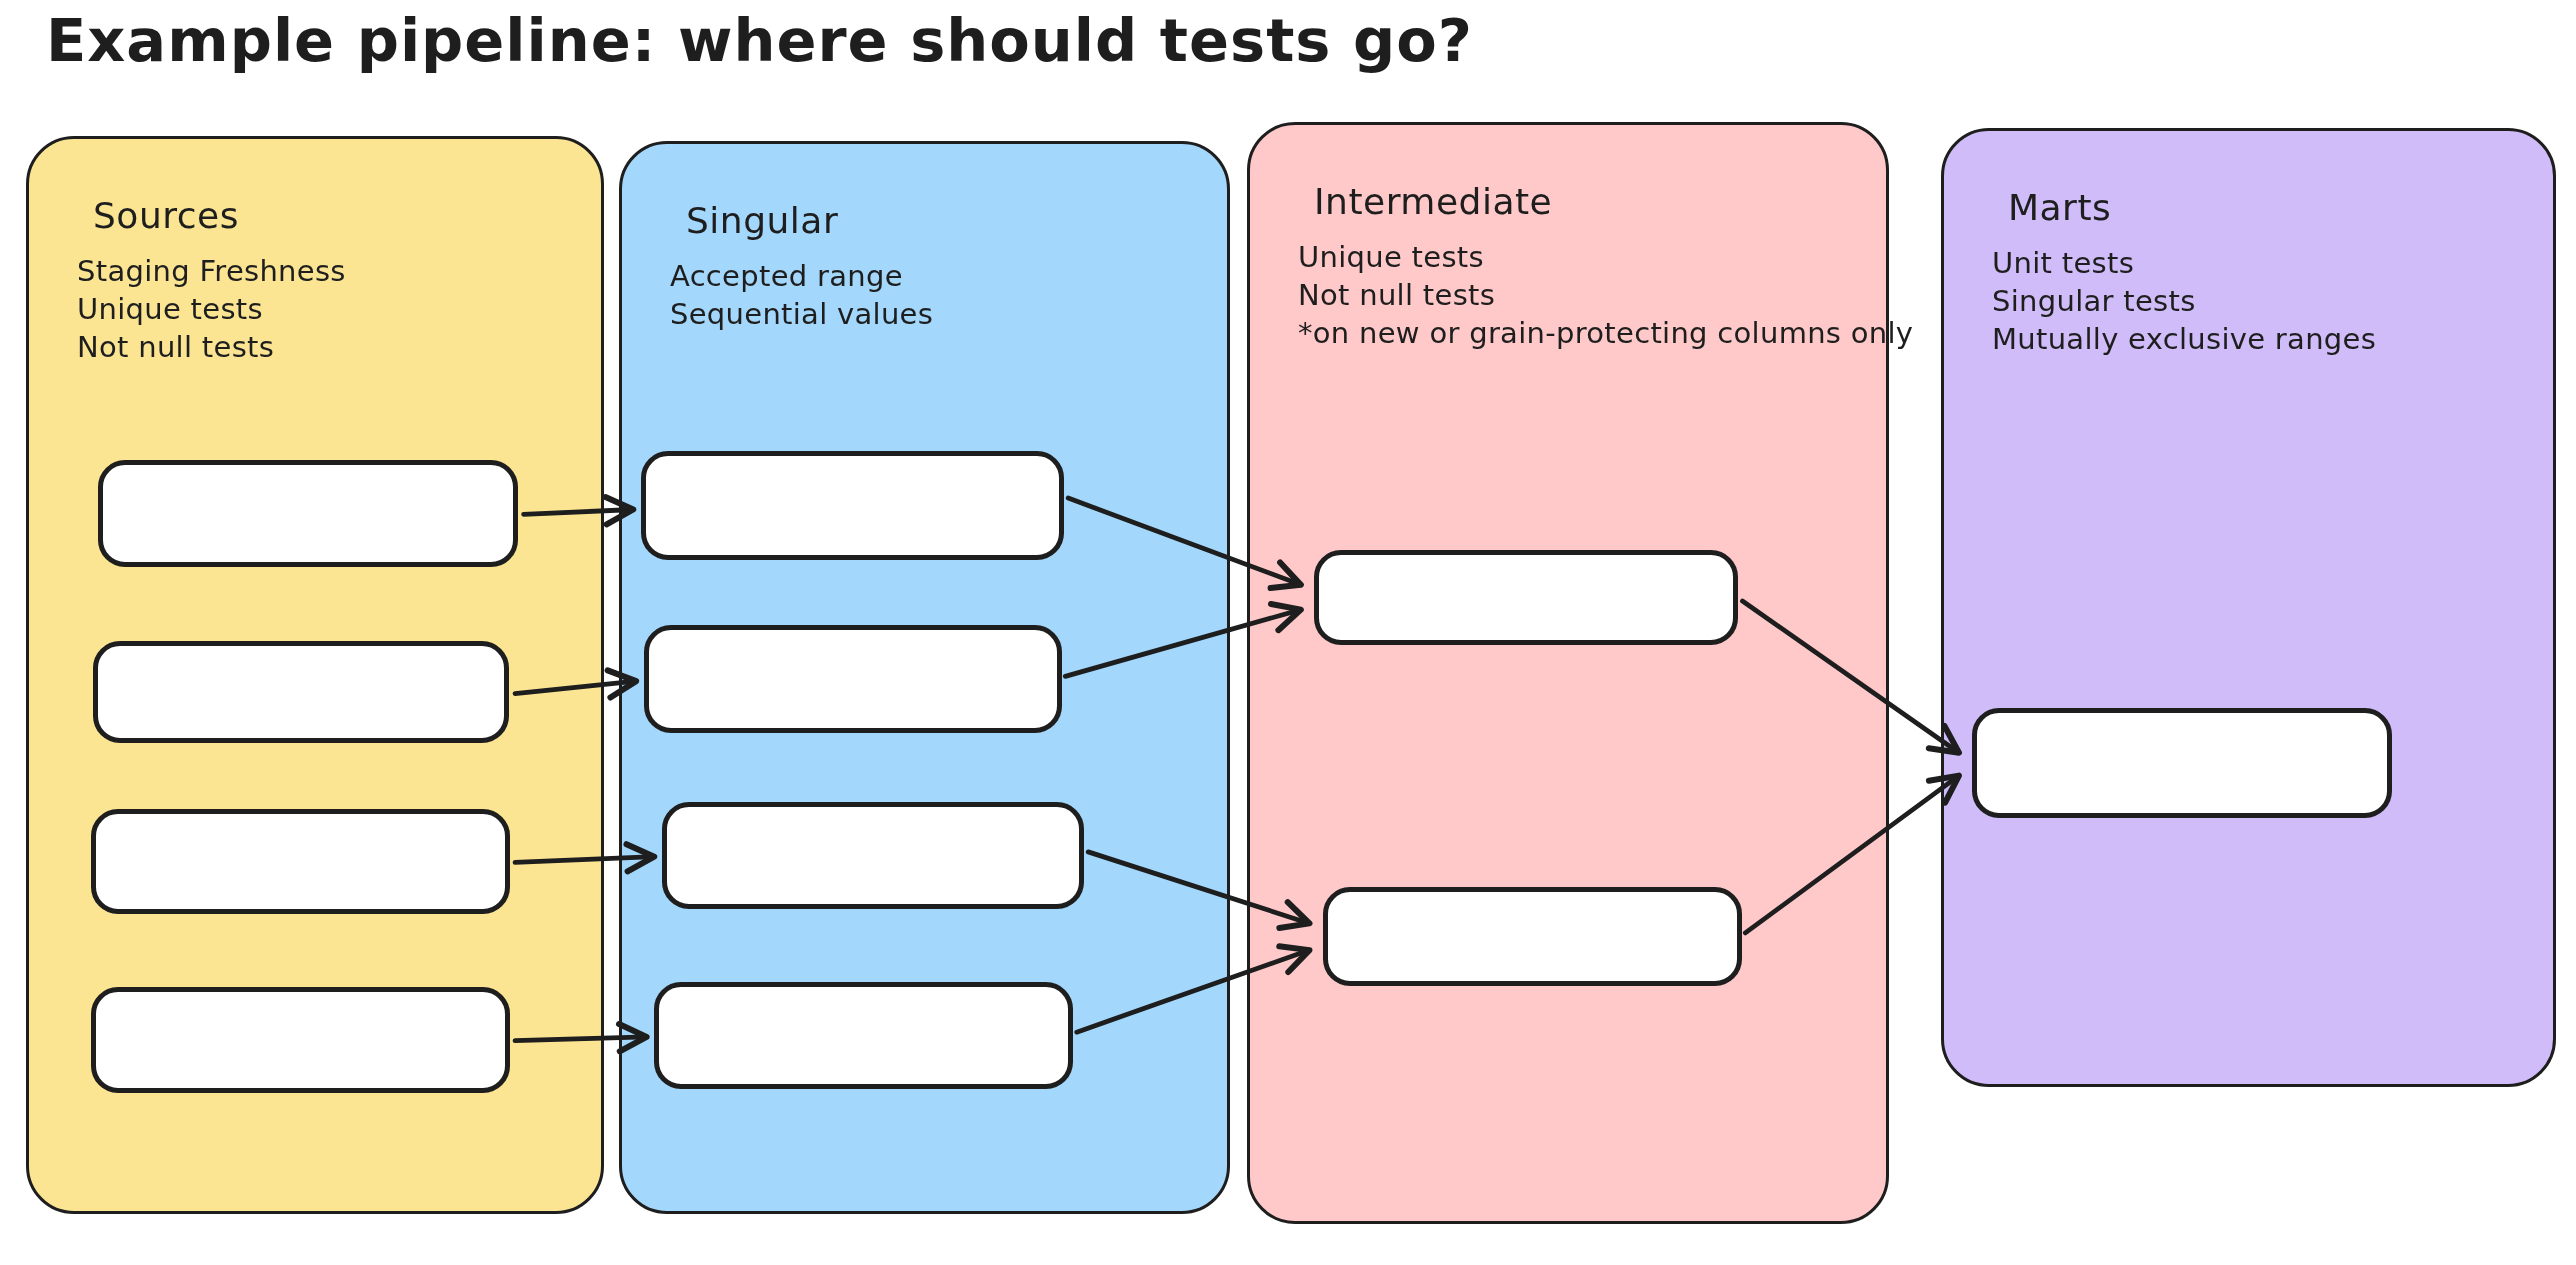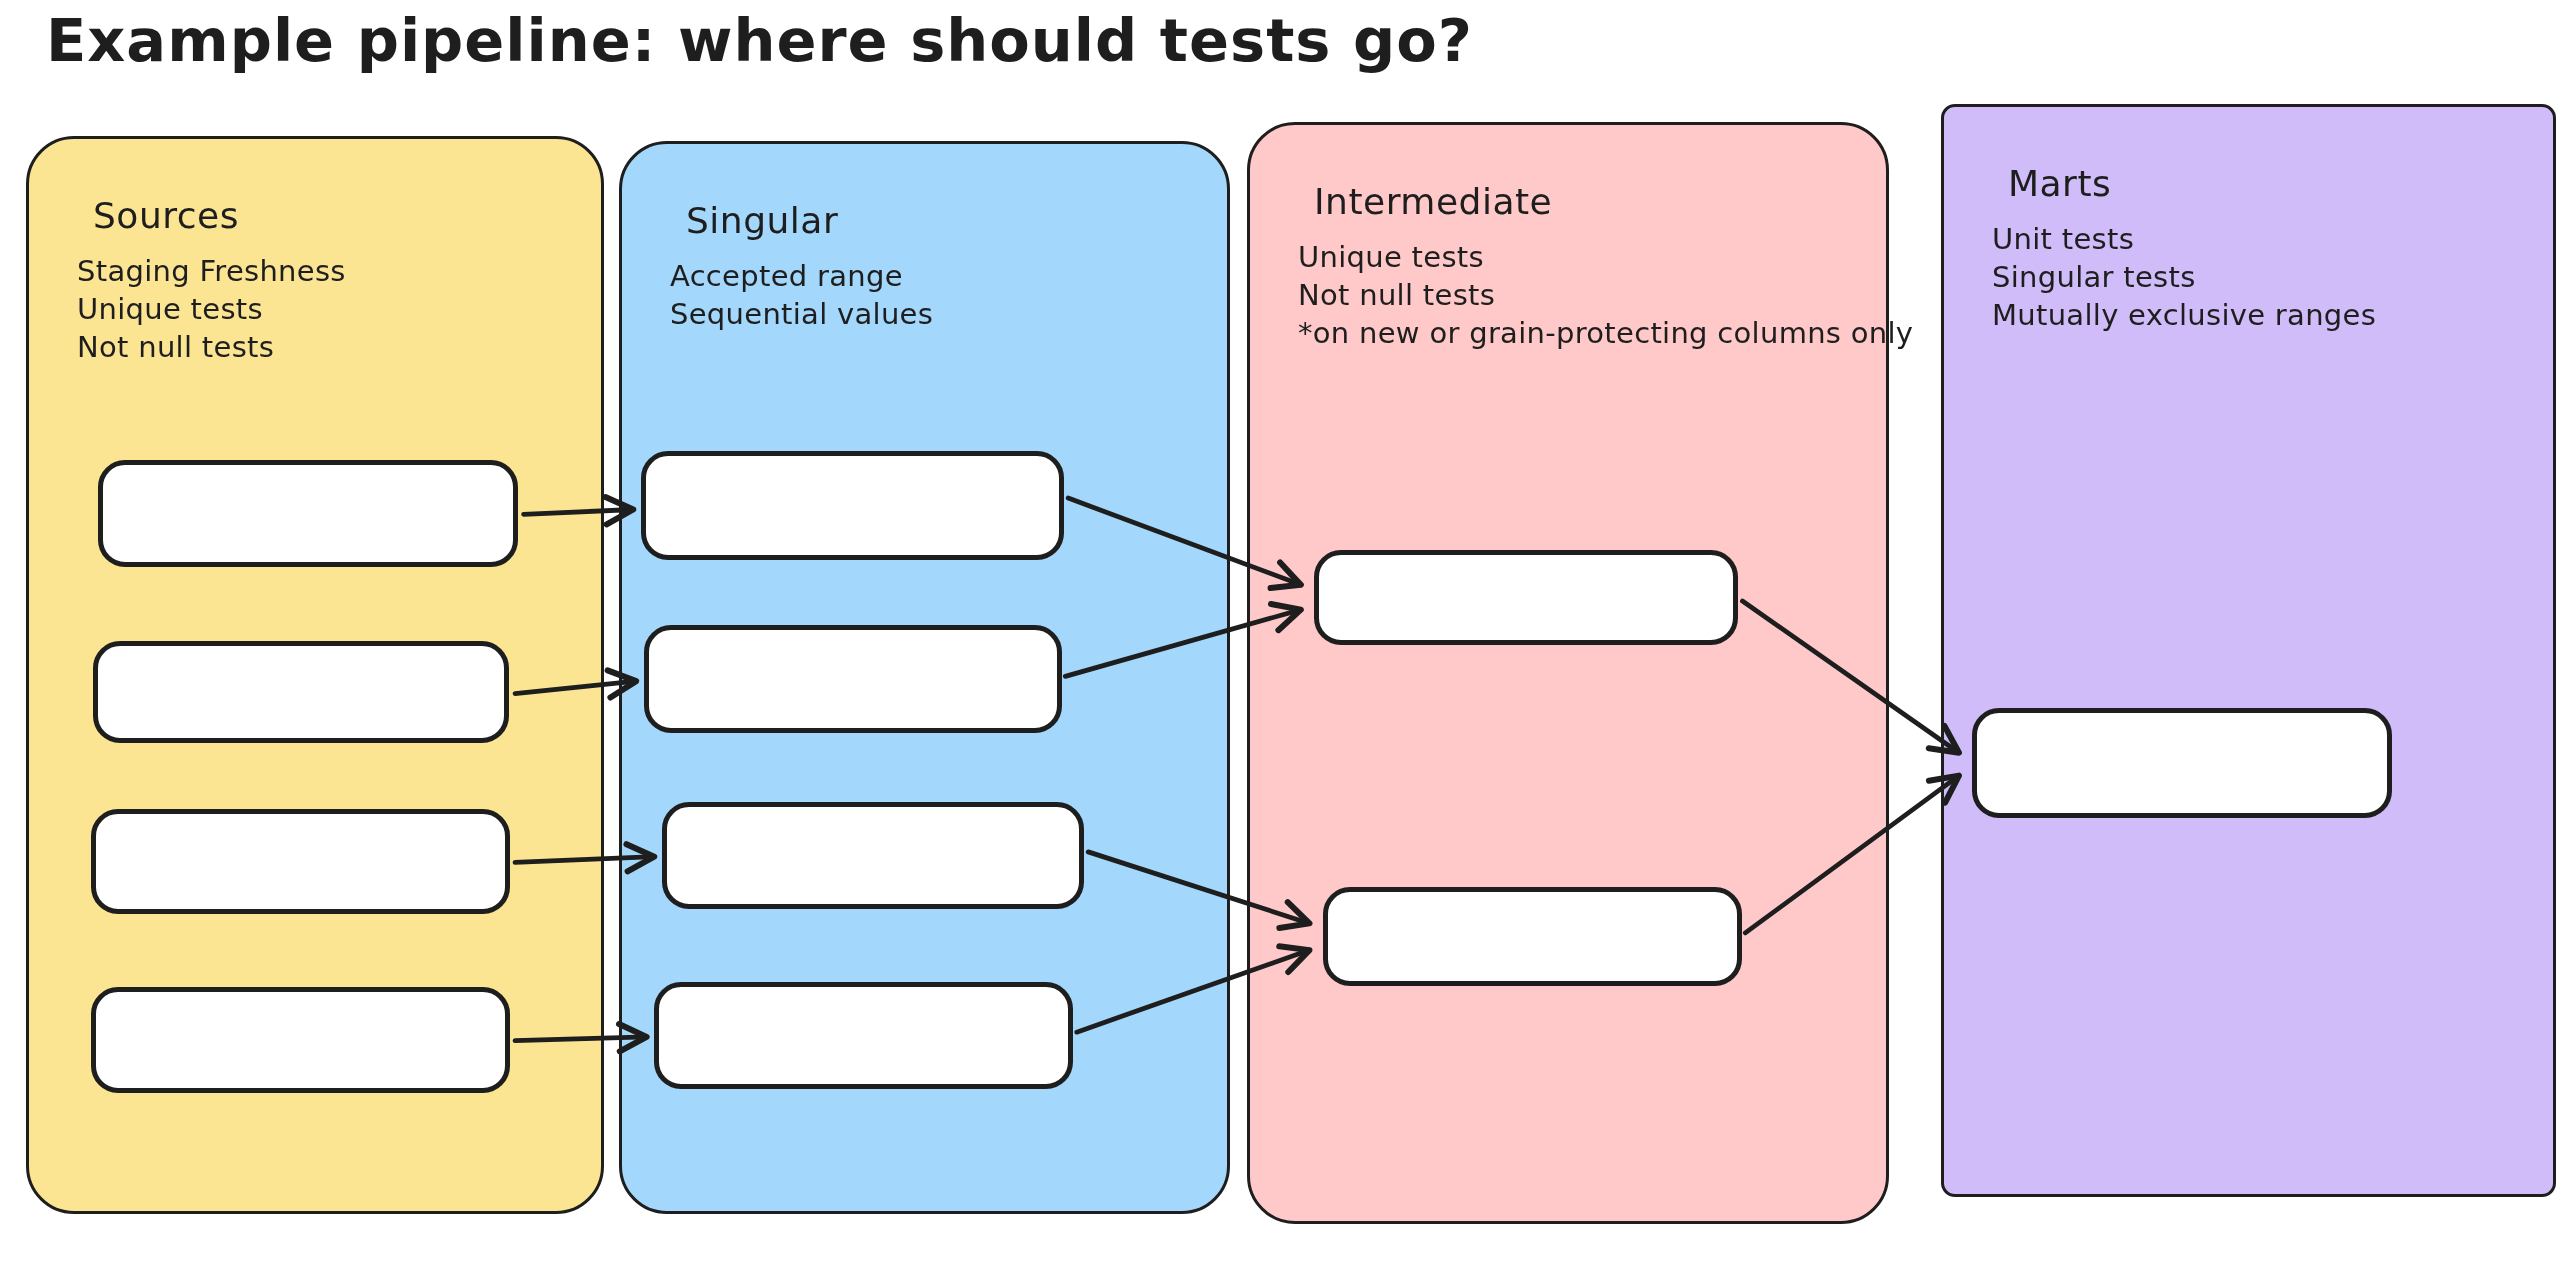--- a/index.html
+++ b/index.html
@@ -30,21 +30,21 @@
   }
   .panel {
     position: absolute;
     border: 3.8px solid var(--stroke, #1e1e1e);
     border-radius: 48px;
     box-sizing: border-box;
   }
   .panel-sources      { left: 26px;   top: 136px; width: 578px; height: 1078px; background: var(--sources-bg, #fbe593); }
   .panel-staging      { left: 619px;  top: 141px; width: 611px; height: 1073px; background: var(--staging-bg, #a3d7fb); }
   .panel-intermediate { left: 1247px; top: 122px; width: 642px; height: 1102px; background: var(--intermediate-bg, #ffc9c9); }
-  .panel-marts        { left: 1941px; top: 104px; width: 615px; height: 1093px; background: var(--marts-bg, #cfbcf8); border-radius: 14px; }
+  .panel-marts        { left: 1941px; top: 128px; width: 615px; height: 959px; background: var(--marts-bg, #cfbcf8); }
   .panel h2 {
     position: absolute;
     left: 48px;
     top: 40px;
     margin: 16px;
     font-size: 36px;
     font-weight: 400;
     letter-spacing: 0.5px;
     white-space: nowrap;
   }

